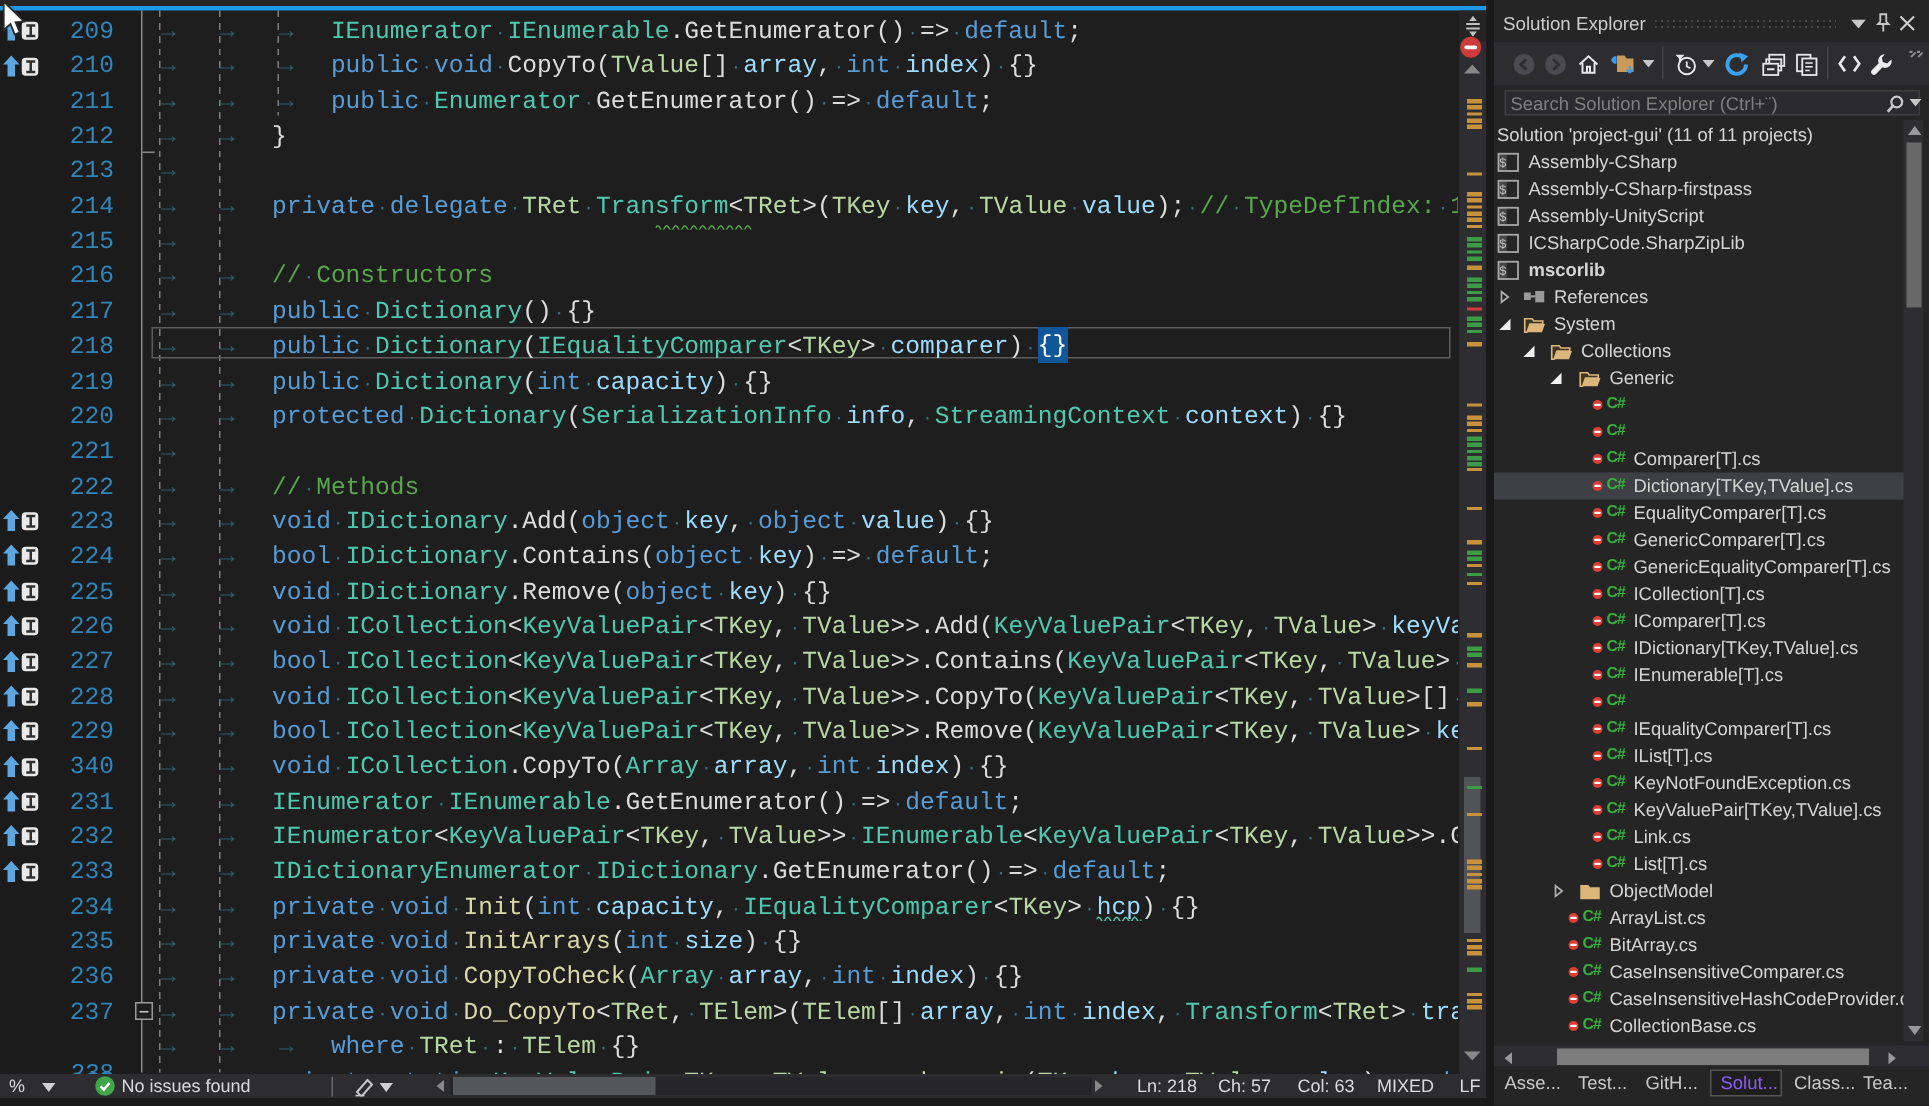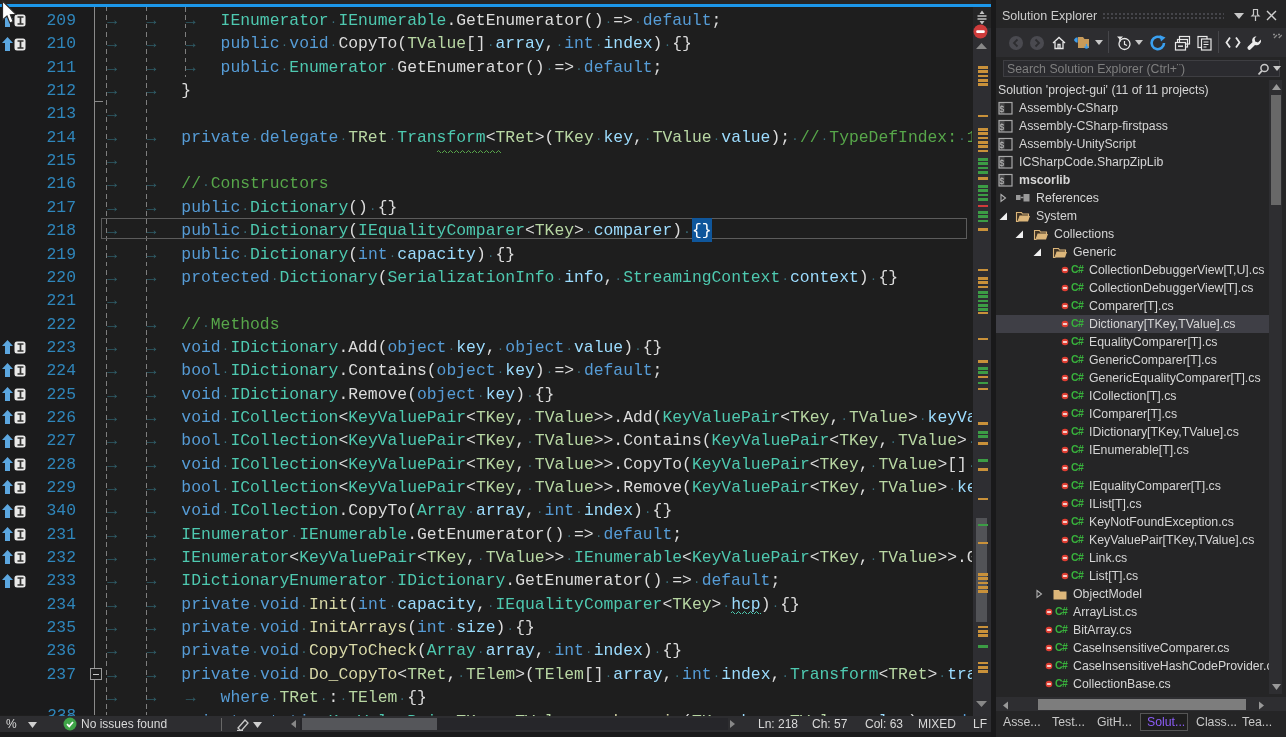--- a/index.html
+++ b/index.html
@@ -393,26 +393,20 @@
       </div>
       <div class="abs trow" style="top:206.7px">
         <span class="abs" style="left:40px;white-space:nowrap">System</span>
       </div>
       <div class="abs trow" style="top:224.7px">
         <span class="abs" style="left:58px;white-space:nowrap">Collections</span>
       </div>
       <div class="abs trow" style="top:242.7px">
         <span class="abs" style="left:77px;white-space:nowrap">Generic</span>
       </div>
-      <div class="abs trow" style="top:260.7px">
-        <span class="abs" style="left:93px;white-space:nowrap">CollectionDebuggerView[T,U].cs</span>
-      </div>
-      <div class="abs trow" style="top:278.7px">
-        <span class="abs" style="left:93px;white-space:nowrap">CollectionDebuggerView[T].cs</span>
-      </div>
       <div class="abs trow" style="top:296.7px">
         <span class="abs" style="left:93px;white-space:nowrap">Comparer[T].cs</span>
       </div>
       <div class="abs trow tsel" style="top:314.7px">
         <span class="abs" style="left:93px;white-space:nowrap">Dictionary[TKey,TValue].cs</span>
       </div>
       <div class="abs trow" style="top:332.7px">
         <span class="abs" style="left:93px;white-space:nowrap">EqualityComparer[T].cs</span>
       </div>
       <div class="abs trow" style="top:350.7px">

